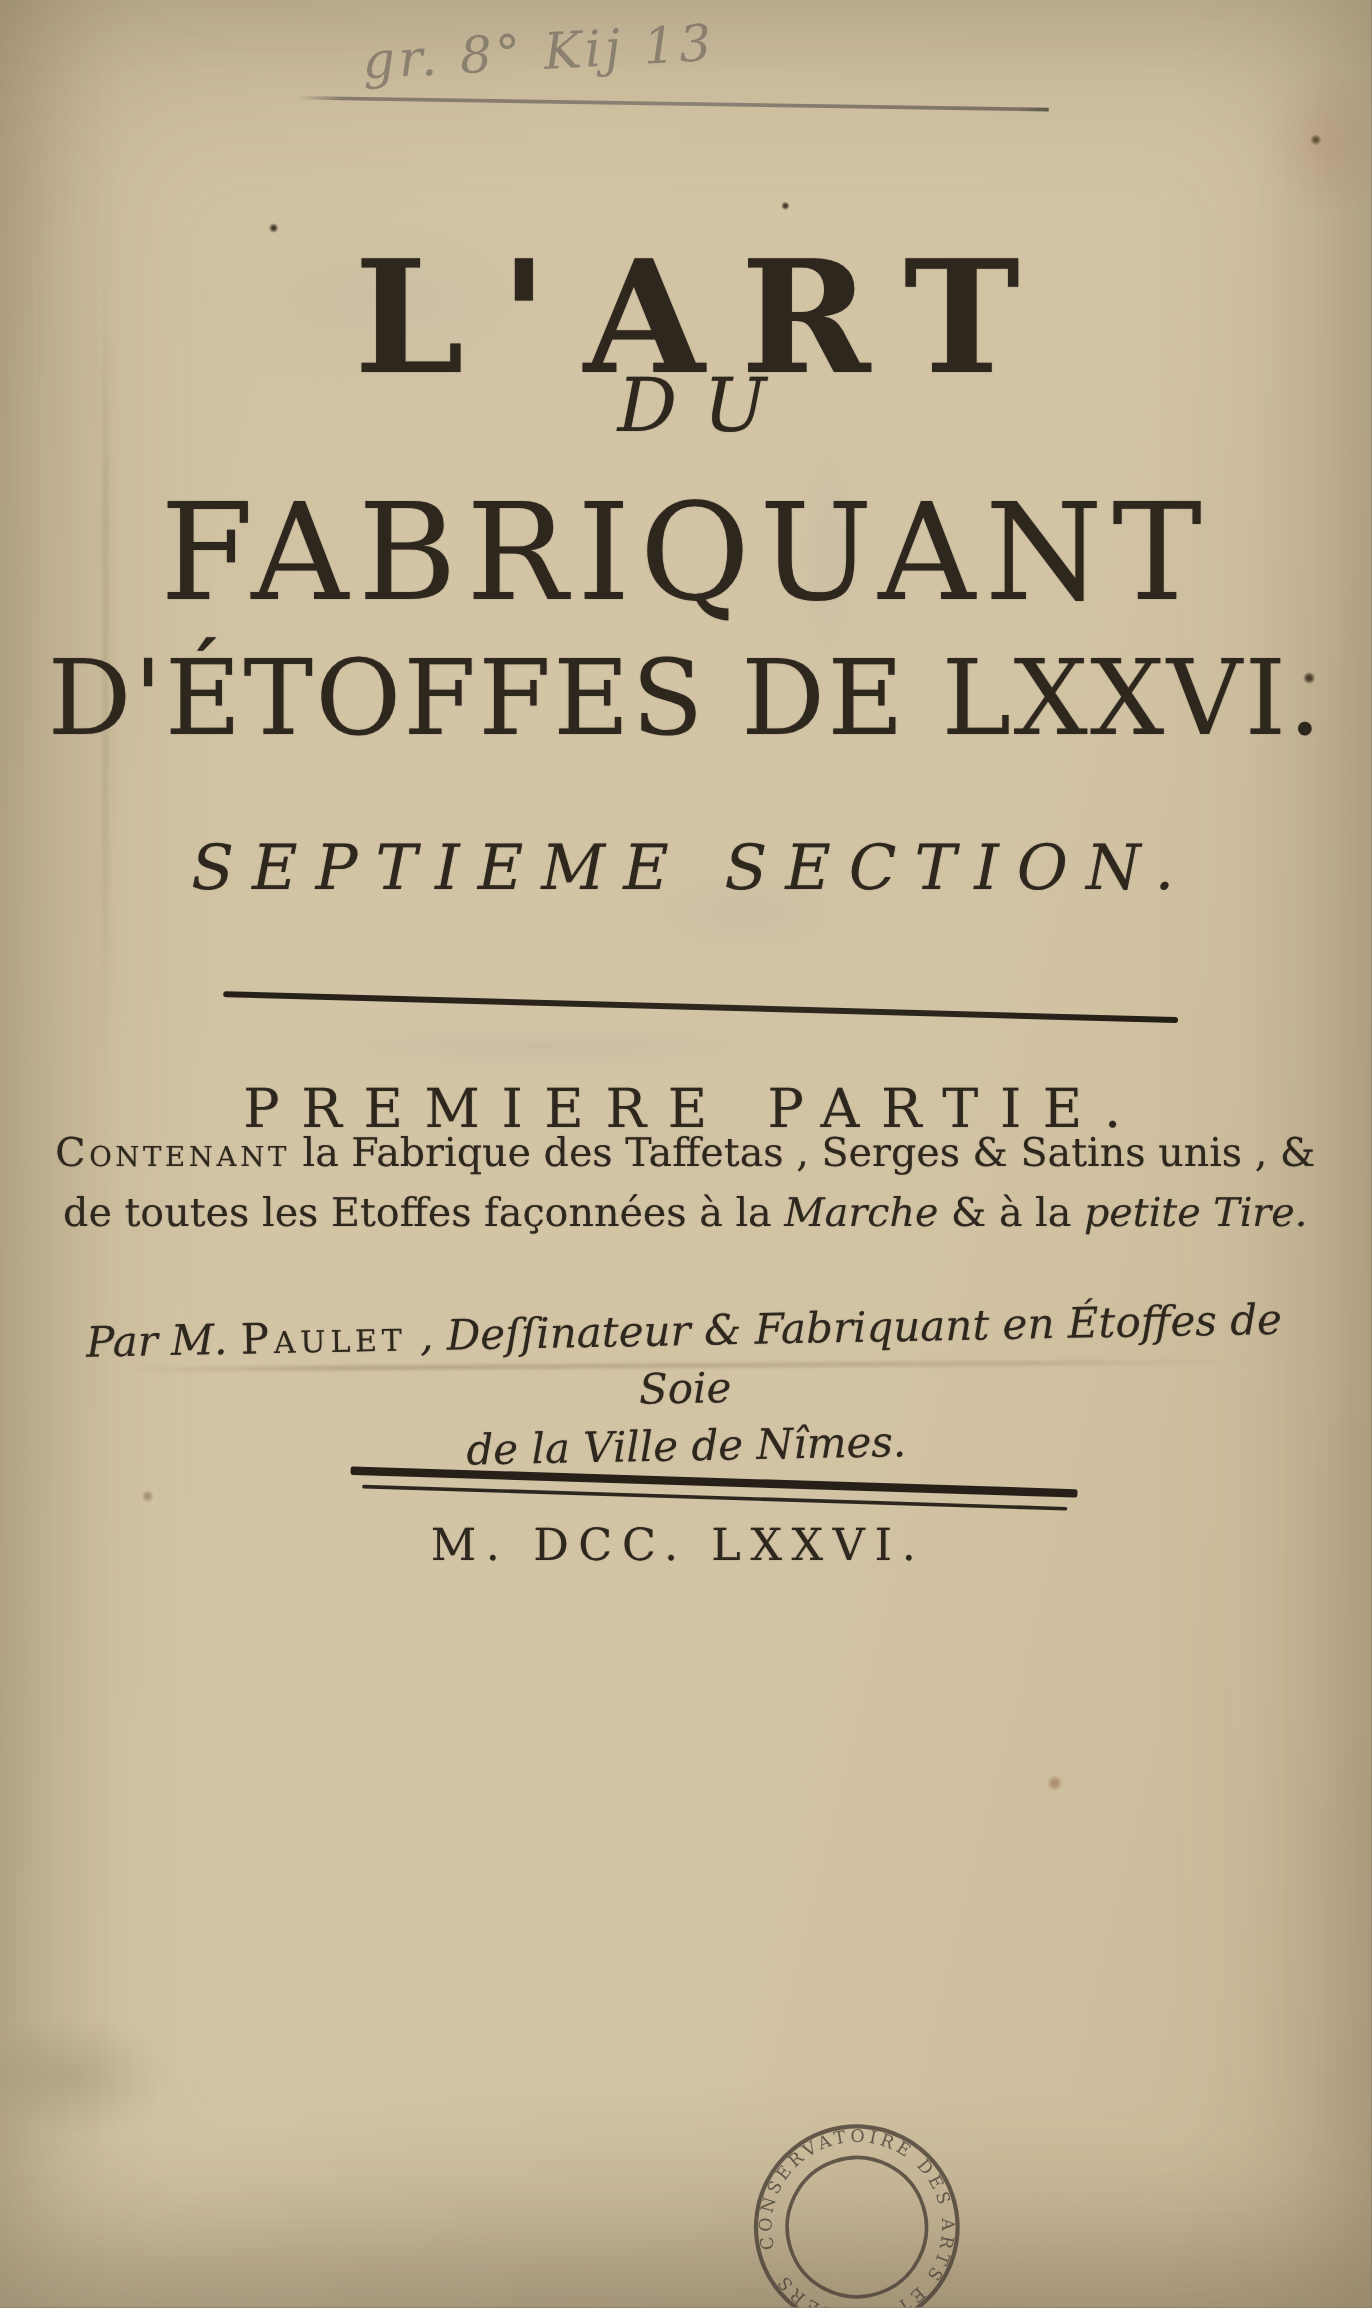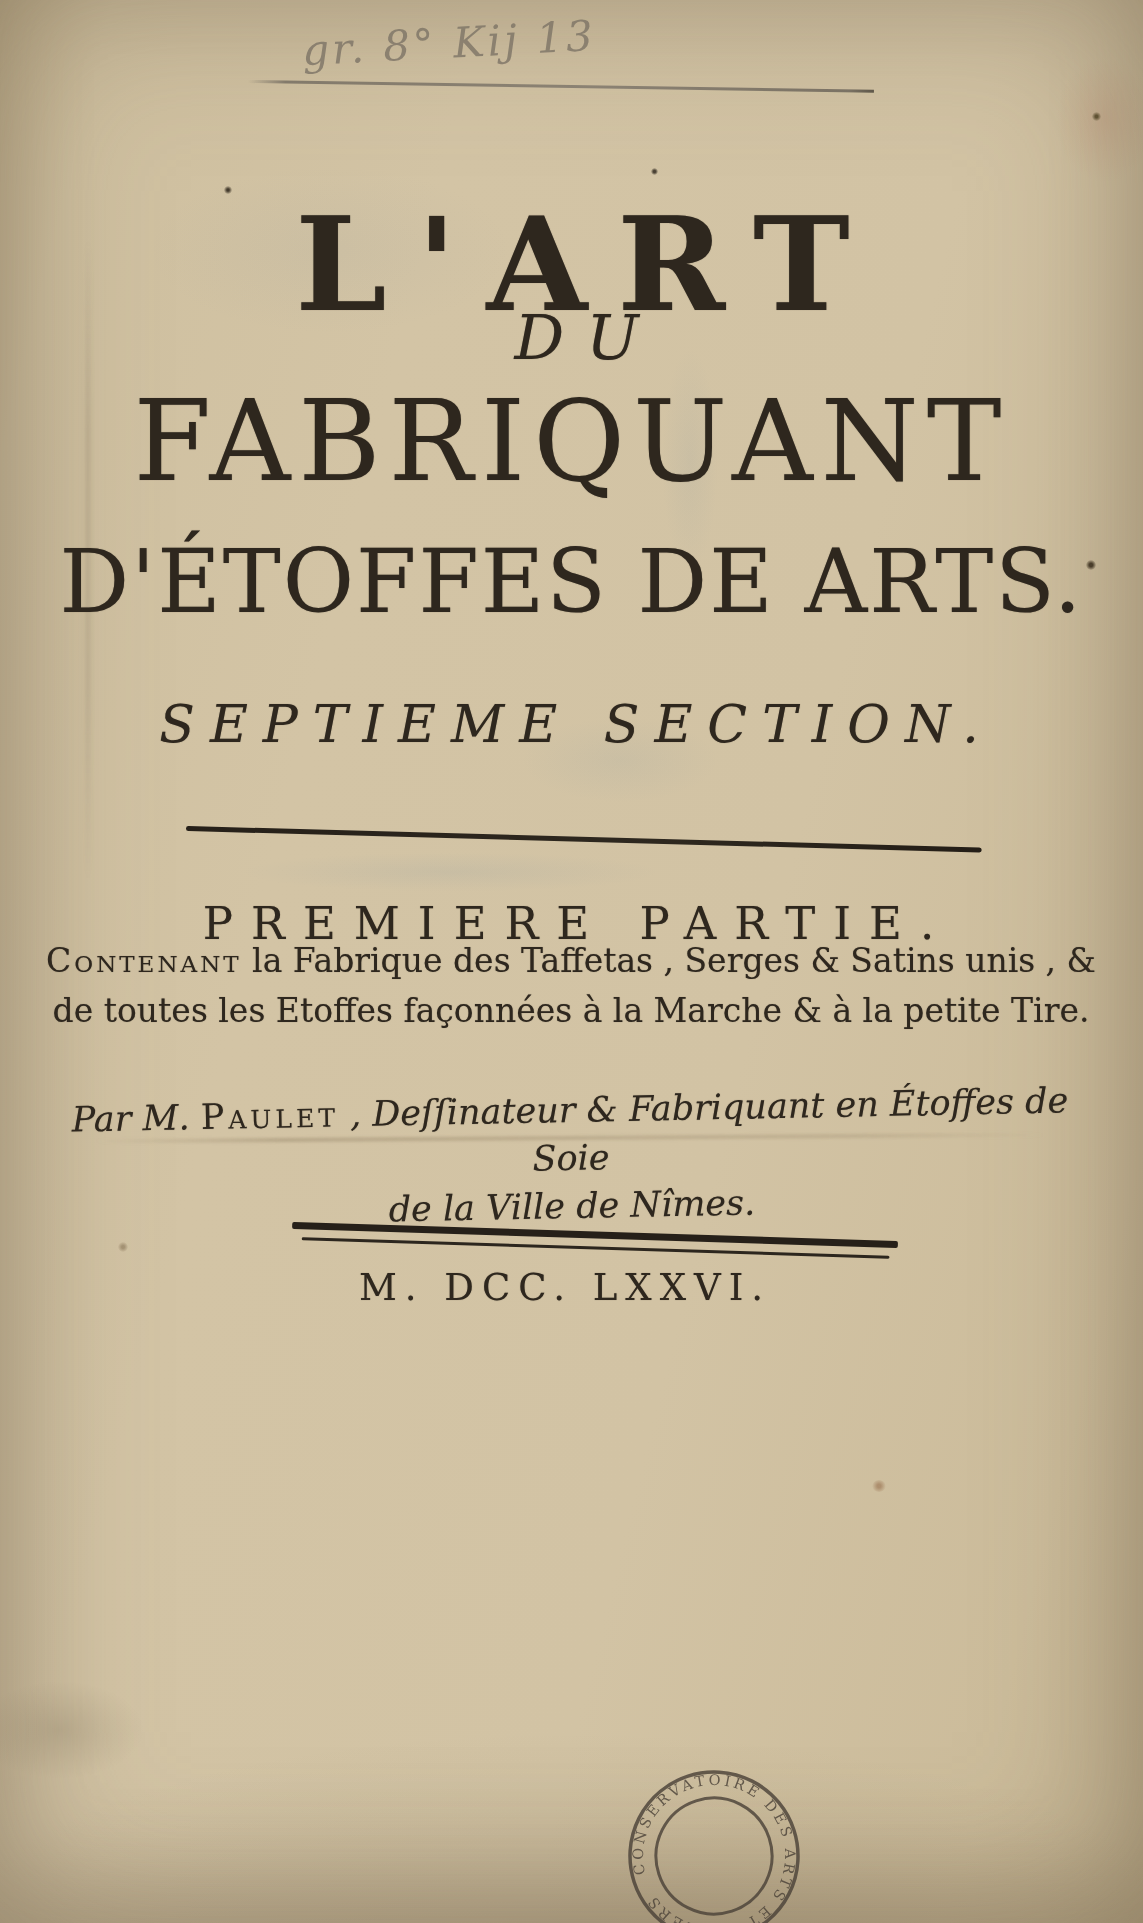--- a/index.html
+++ b/index.html
@@ -32,38 +32,38 @@
     text-align:left;
   }
   .shelf-line{
     position:absolute;left:248px;top:80px;width:626px;height:3px;
     background:linear-gradient(to right, rgba(124,116,102,0) 0%, #837a6b 6%, #8b8273 55%, #7b7264 96%, #5f5749 100%);
     transform:rotate(0.9deg);transform-origin:left center;
   }
 
   .title1{top:188px;font-size:130px;font-weight:bold;letter-spacing:30px;padding-left:32px;box-sizing:border-box;}
   .title2{top:301px;font-size:62px;font-style:italic;letter-spacing:22px;padding-left:32px;box-sizing:border-box;}
-  .title3{top:376px;font-size:112px;font-weight:500;letter-spacing:8px;}
+  .title3{top:396px;font-size:112px;font-weight:500;letter-spacing:8px;}
   .title4{top:531px;font-size:87px;font-weight:500;letter-spacing:2px;}
   .section{top:694px;font-size:52px;font-style:italic;letter-spacing:15px;padding-left:10px;box-sizing:border-box;}
   .part{top:897px;font-size:45px;letter-spacing:18px;padding-left:12px;box-sizing:border-box;}
 
   .rule1{
     position:absolute;left:186px;top:826px;width:796px;height:5px;
     background:linear-gradient(to right,#262019 0%,#2e281f 60%,#241e17 100%);
     border-radius:3px;
     transform:rotate(1.55deg);transform-origin:left center;
   }
 
   .contents{
     position:absolute;left:40px;top:936px;width:1062px;
     font-size:33px;line-height:50px;text-align:center;
   }
   .leadword{font-variant:small-caps;letter-spacing:3px;}
-  .it{}
+  .it{font-style:italic;}
 
   .byline{
     position:absolute;left:70px;top:1086px;width:1002px;
     font-size:35px;line-height:48px;font-style:italic;text-align:center;
     transform:rotate(-1.1deg);
   }
   .byline .smallcaps{font-variant:small-caps;font-style:normal;letter-spacing:4px;}
 
   .rule2{
     position:absolute;left:292px;top:1222px;width:606px;
@@ -108,21 +108,21 @@
   <div class="spot s4"></div>
   <div class="spot s5"></div>
   <div class="spot s6"></div>
 
   <div class="shelfmark">gr. 8° Kij 13</div>
   <div class="shelf-line"></div>
 
   <div class="abs ink title1">L'ART</div>
   <div class="abs ink title2">DU</div>
   <div class="abs ink title3">FABRIQUANT</div>
-  <div class="abs ink title4">D'ÉTOFFES DE ARTS.</div>
+  <div class="abs ink title4">D'ÉTOFFES DE LXXVI.</div>
 
   <div class="abs ink section">SEPTIEME SECTION.</div>
 
   <div class="rule1"></div>
 
   <div class="abs ink part">PREMIERE PARTIE.</div>
 
   <div class="contents ink">
     <span class="leadword">Contenant</span><span> la Fabrique des Taffetas , Serges &amp; Satins unis , &amp;</span><br>
     <span>de toutes les Etoffes façonnées à la </span><span class="it">Marche</span><span> &amp; à la </span><span class="it">petite Tire.</span>

